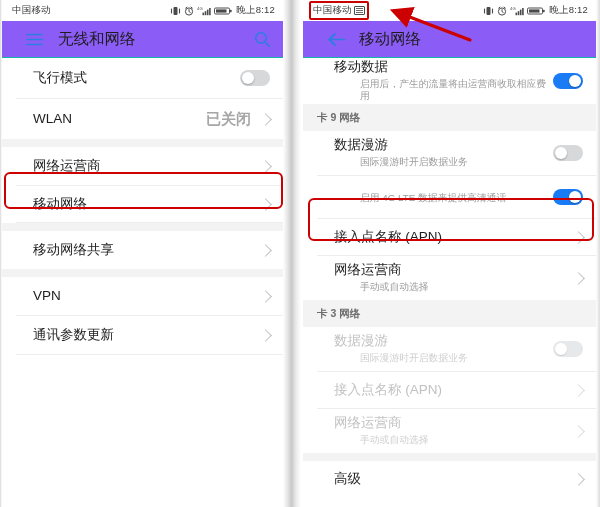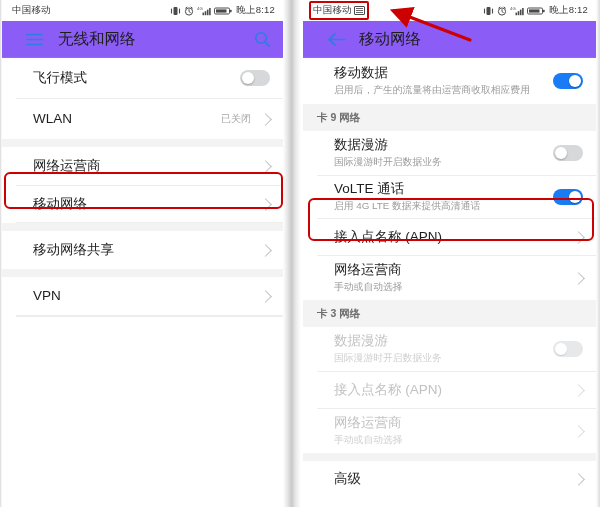--- a/index.html
+++ b/index.html
@@ -69,22 +69,22 @@
   .scroll { height: 449px; background:#ffffff; overflow:hidden; position:relative; }
 
   .group-gap { height: 8px; background:#f3f3f3; }
 
   .row {
     position: relative; display:flex; align-items:center;
     padding: 0 13px 0 31px; background:#ffffff; min-height: 36px;
   }
   .row .labels { flex:1; min-width:0; }
   .row .lbl { font-size: 13.5px; color:#1e1e1e; font-weight:500; line-height:1.25; }
-  .row .sub { font-size: 9.8px; color:#9b9b9b; line-height:1.3; margin-top:2px; }
-  .row .value { font-size:10px; color:#a6a6a6; margin-right:6px; white-space:nowrap; }
+  .row .sub { font-size: 9.8px; color:#9b9b9b; line-height:1.3; margin-top:2px;margin-left:26px; }
+  .row .value { font-size:15px; color:#a6a6a6; margin-right:6px; white-space:nowrap;font-weight:bold; }
   .divider { height:1px; background:#ededed; margin-left:14px; }
 
   .chev { width:9px; height:9px; border-right:1.4px solid #c2c2c2;
           border-top:1.4px solid #c2c2c2; transform: rotate(45deg);
           flex:none; margin-left:4px; }
 
   
   .tgl { width:30px; height:16px; border-radius:9px; position:relative; flex:none; }
   .tgl .knob { position:absolute; top:2px; width:12px; height:12px; border-radius:50%;
                background:#ffffff; box-shadow:0 1px 2px rgba(0,0,0,.28); }
@@ -226,20 +226,26 @@
 
       <div class="group-gap"></div>
 
       <div class="row" style="height:38px">
         <div class="labels">
           <div class="lbl">VPN</div>
         </div>
         <div class="chev"></div>
       </div>
       <div class="divider"></div>
+      <div class="row" style="height:38px">
+        <div class="labels">
+          <div class="lbl">通讯参数更新</div>
+        </div>
+        <div class="chev"></div>
+      </div>
       <div class="divider"></div>
     </div>
 
     <div class="hl" id="hl-mobile-net"></div>
   </div>
 
   <div class="panel panel-right">
 
     <div class="statusbar">
       <span class="carrier-wrap">
@@ -309,21 +315,20 @@
           <div class="lbl">数据漫游</div>
           <div class="sub">国际漫游时开启数据业务</div>
         </div>
         <div class="tgl off">
           <div class="knob"></div>
         </div>
       </div>
       <div class="divider"></div>
       <div class="row" style="height:42px">
         <div class="labels">
-          <div class="lbl">VoLTE 通话</div>
           <div class="sub">启用 4G LTE 数据来提供高清通话</div>
         </div>
         <div class="tgl on">
           <div class="knob"></div>
         </div>
       </div>
       <div class="divider"></div>
       <div class="row" style="height:36px">
         <div class="labels">
           <div class="lbl">接入点名称 (APN)</div>

